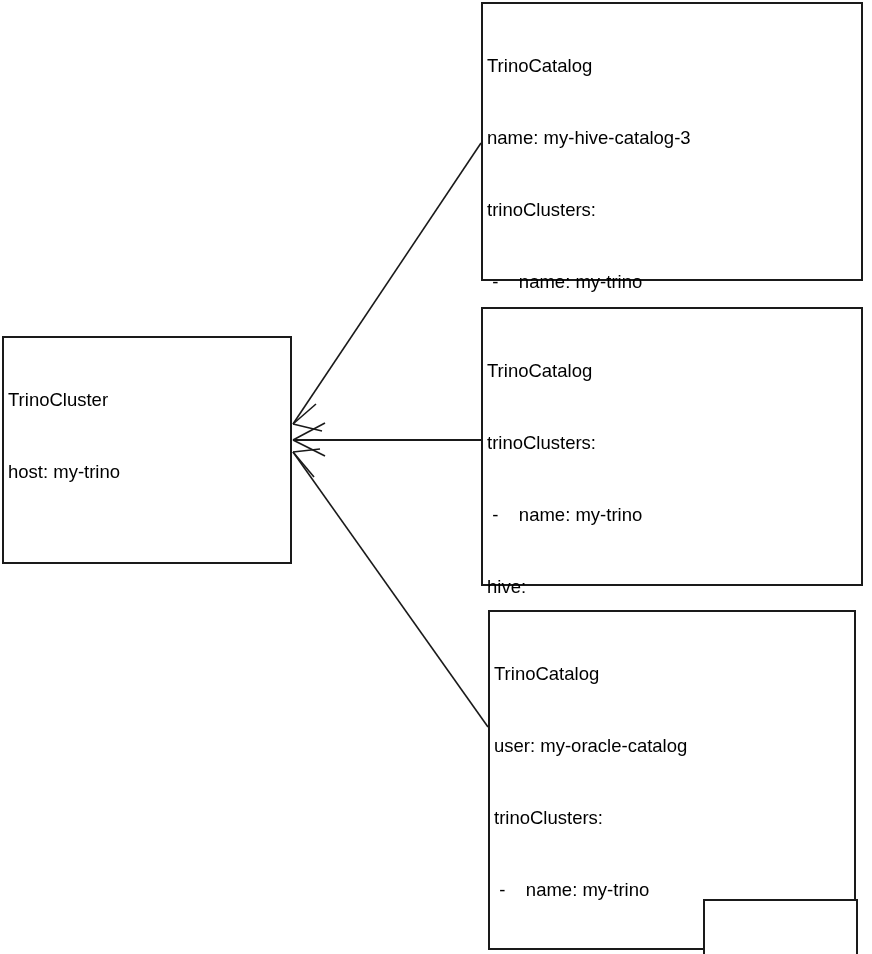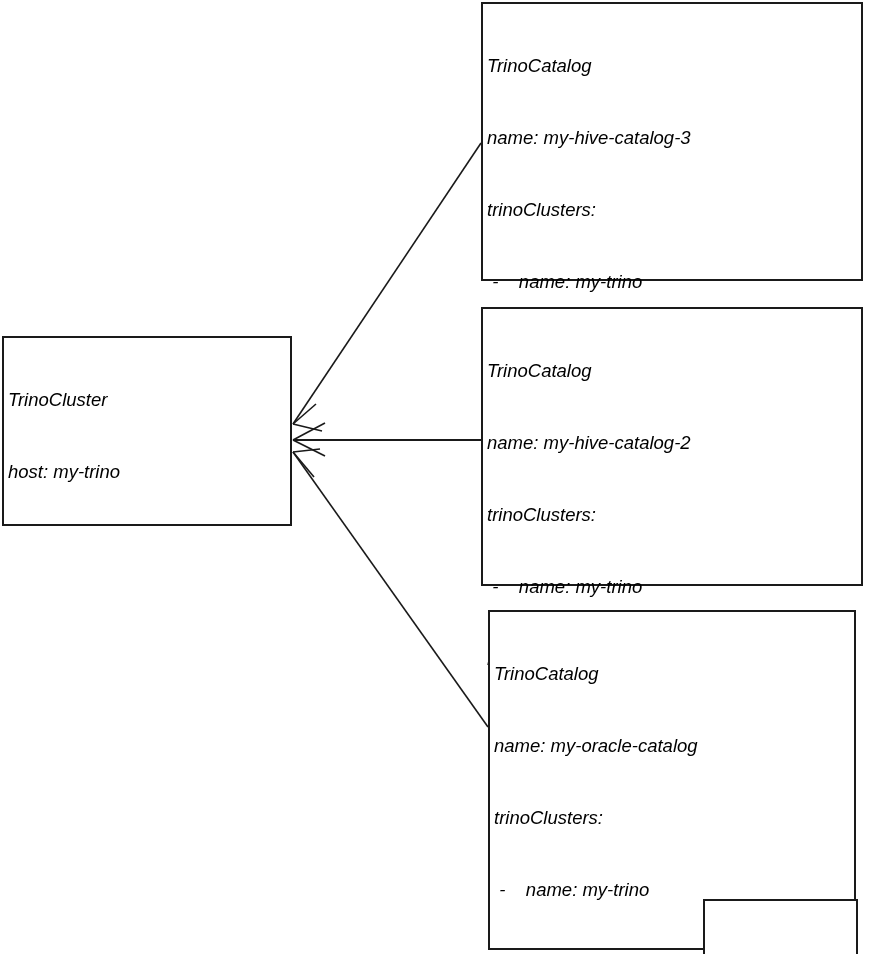--- a/index.html
+++ b/index.html
@@ -27,21 +27,20 @@
     top: 2px;
     right: 2px;
     font-size: 18.5px;
     line-height: 24px;
     color: #000000;
     white-space: pre;
     letter-spacing: 0px;
   }
   .line-row {
     white-space: pre;
-    font-style: italic;
   }
   #edges {
     position: absolute;
     left: 0;
     top: 0;
     width: 872px;
     height: 954px;
     pointer-events: none;
   }
   .secret-box {
@@ -87,21 +86,21 @@
       <line x1="293" y1="452" x2="314" y2="477" stroke="#1a1a1a" stroke-width="1.6"></line>
     </g>
 
     <g>
       <line x1="760" y1="813" x2="787" y2="856" stroke="#1a1a1a" stroke-width="1.8"></line>
       <line x1="787" y1="856" x2="774" y2="824" stroke="#1a1a1a" stroke-width="1.8"></line>
       <line x1="787" y1="856" x2="757" y2="839" stroke="#1a1a1a" stroke-width="1.8"></line>
     </g>
   </svg>
 
-  <div class="box" style="left:2px; top:336px; width:290px; height:190px;">
+  <div class="box" style="left:2px; top:336px; width:290px; height:228px;">
     <div class="box-text">
       <div class="line-row">TrinoCluster</div>
       <div class="line-row">host: my-trino</div>
     </div>
   </div>
 
   <div class="box" style="left:481px; top:2px; width:382px; height:279px;">
     <div class="box-text">
       <div class="line-row">TrinoCatalog</div>
       <div class="line-row">name: my-hive-catalog-3</div>
@@ -111,34 +110,33 @@
       <div class="line-row">   s3: # S3ConnnectionSpec</div>
       <div class="line-row">      inline:</div>
       <div class="line-row">         host: minio</div>
       <div class="line-row">   metastore: # whatever</div>
     </div>
   </div>
 
   <div class="box" style="left:481px; top:307px; width:382px; height:279px;">
     <div class="box-text">
       <div class="line-row">TrinoCatalog</div>
-      <div class="line-row">name: my-hive-catalog-2</div>
       <div class="line-row">trinoClusters:</div>
       <div class="line-row"> -    name: my-trino</div>
       <div class="line-row">hive:</div>
       <div class="line-row">   hdfs:</div>
       <div class="line-row">      # TBD</div>
       <div class="line-row">   metastore: # whatever</div>
     </div>
   </div>
 
   <div class="box" style="left:488px; top:610px; width:368px; height:340px;">
     <div class="box-text">
       <div class="line-row">TrinoCatalog</div>
-      <div class="line-row">name: my-oracle-catalog</div>
+      <div class="line-row">user: my-oracle-catalog</div>
       <div class="line-row">trinoClusters:</div>
       <div class="line-row"> -    name: my-trino</div>
       <div class="line-row">oracle:</div>
       
       
     </div>
   </div>
 
   <div class="secret-box" style="left:703px; top:855px; width:155px; height:78px;margin-top:44px;">
     <div class="secret-text">

